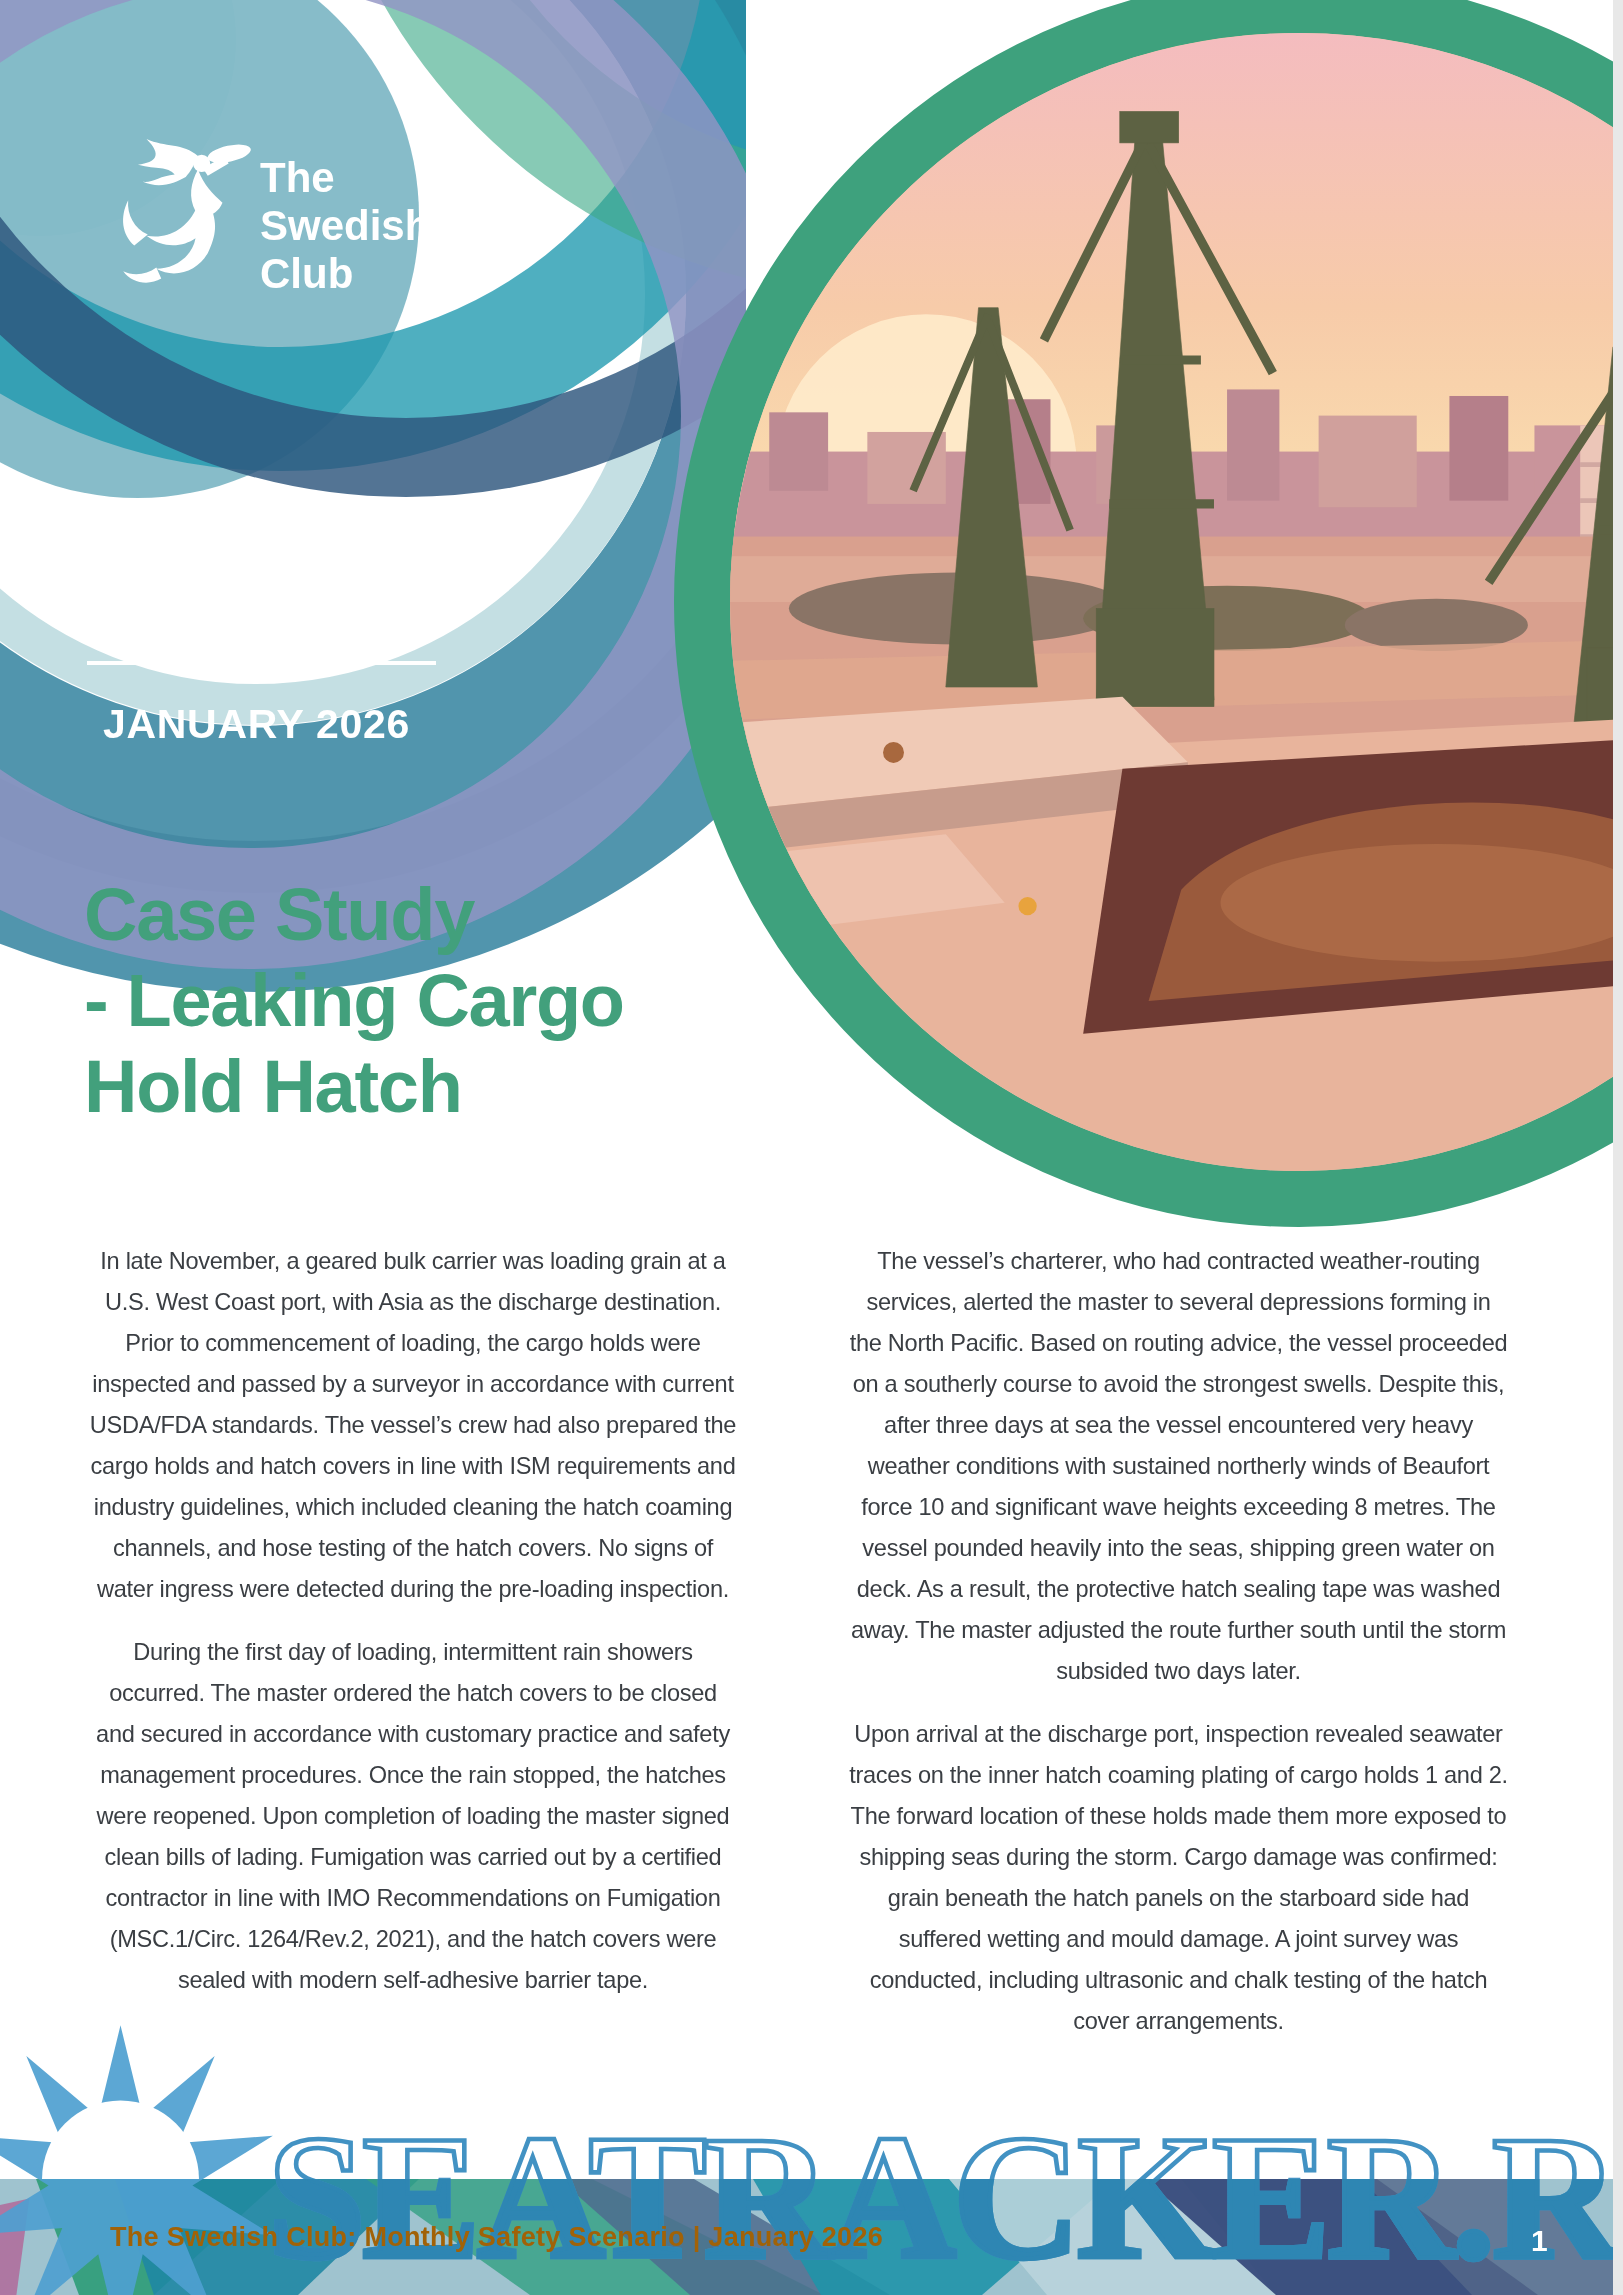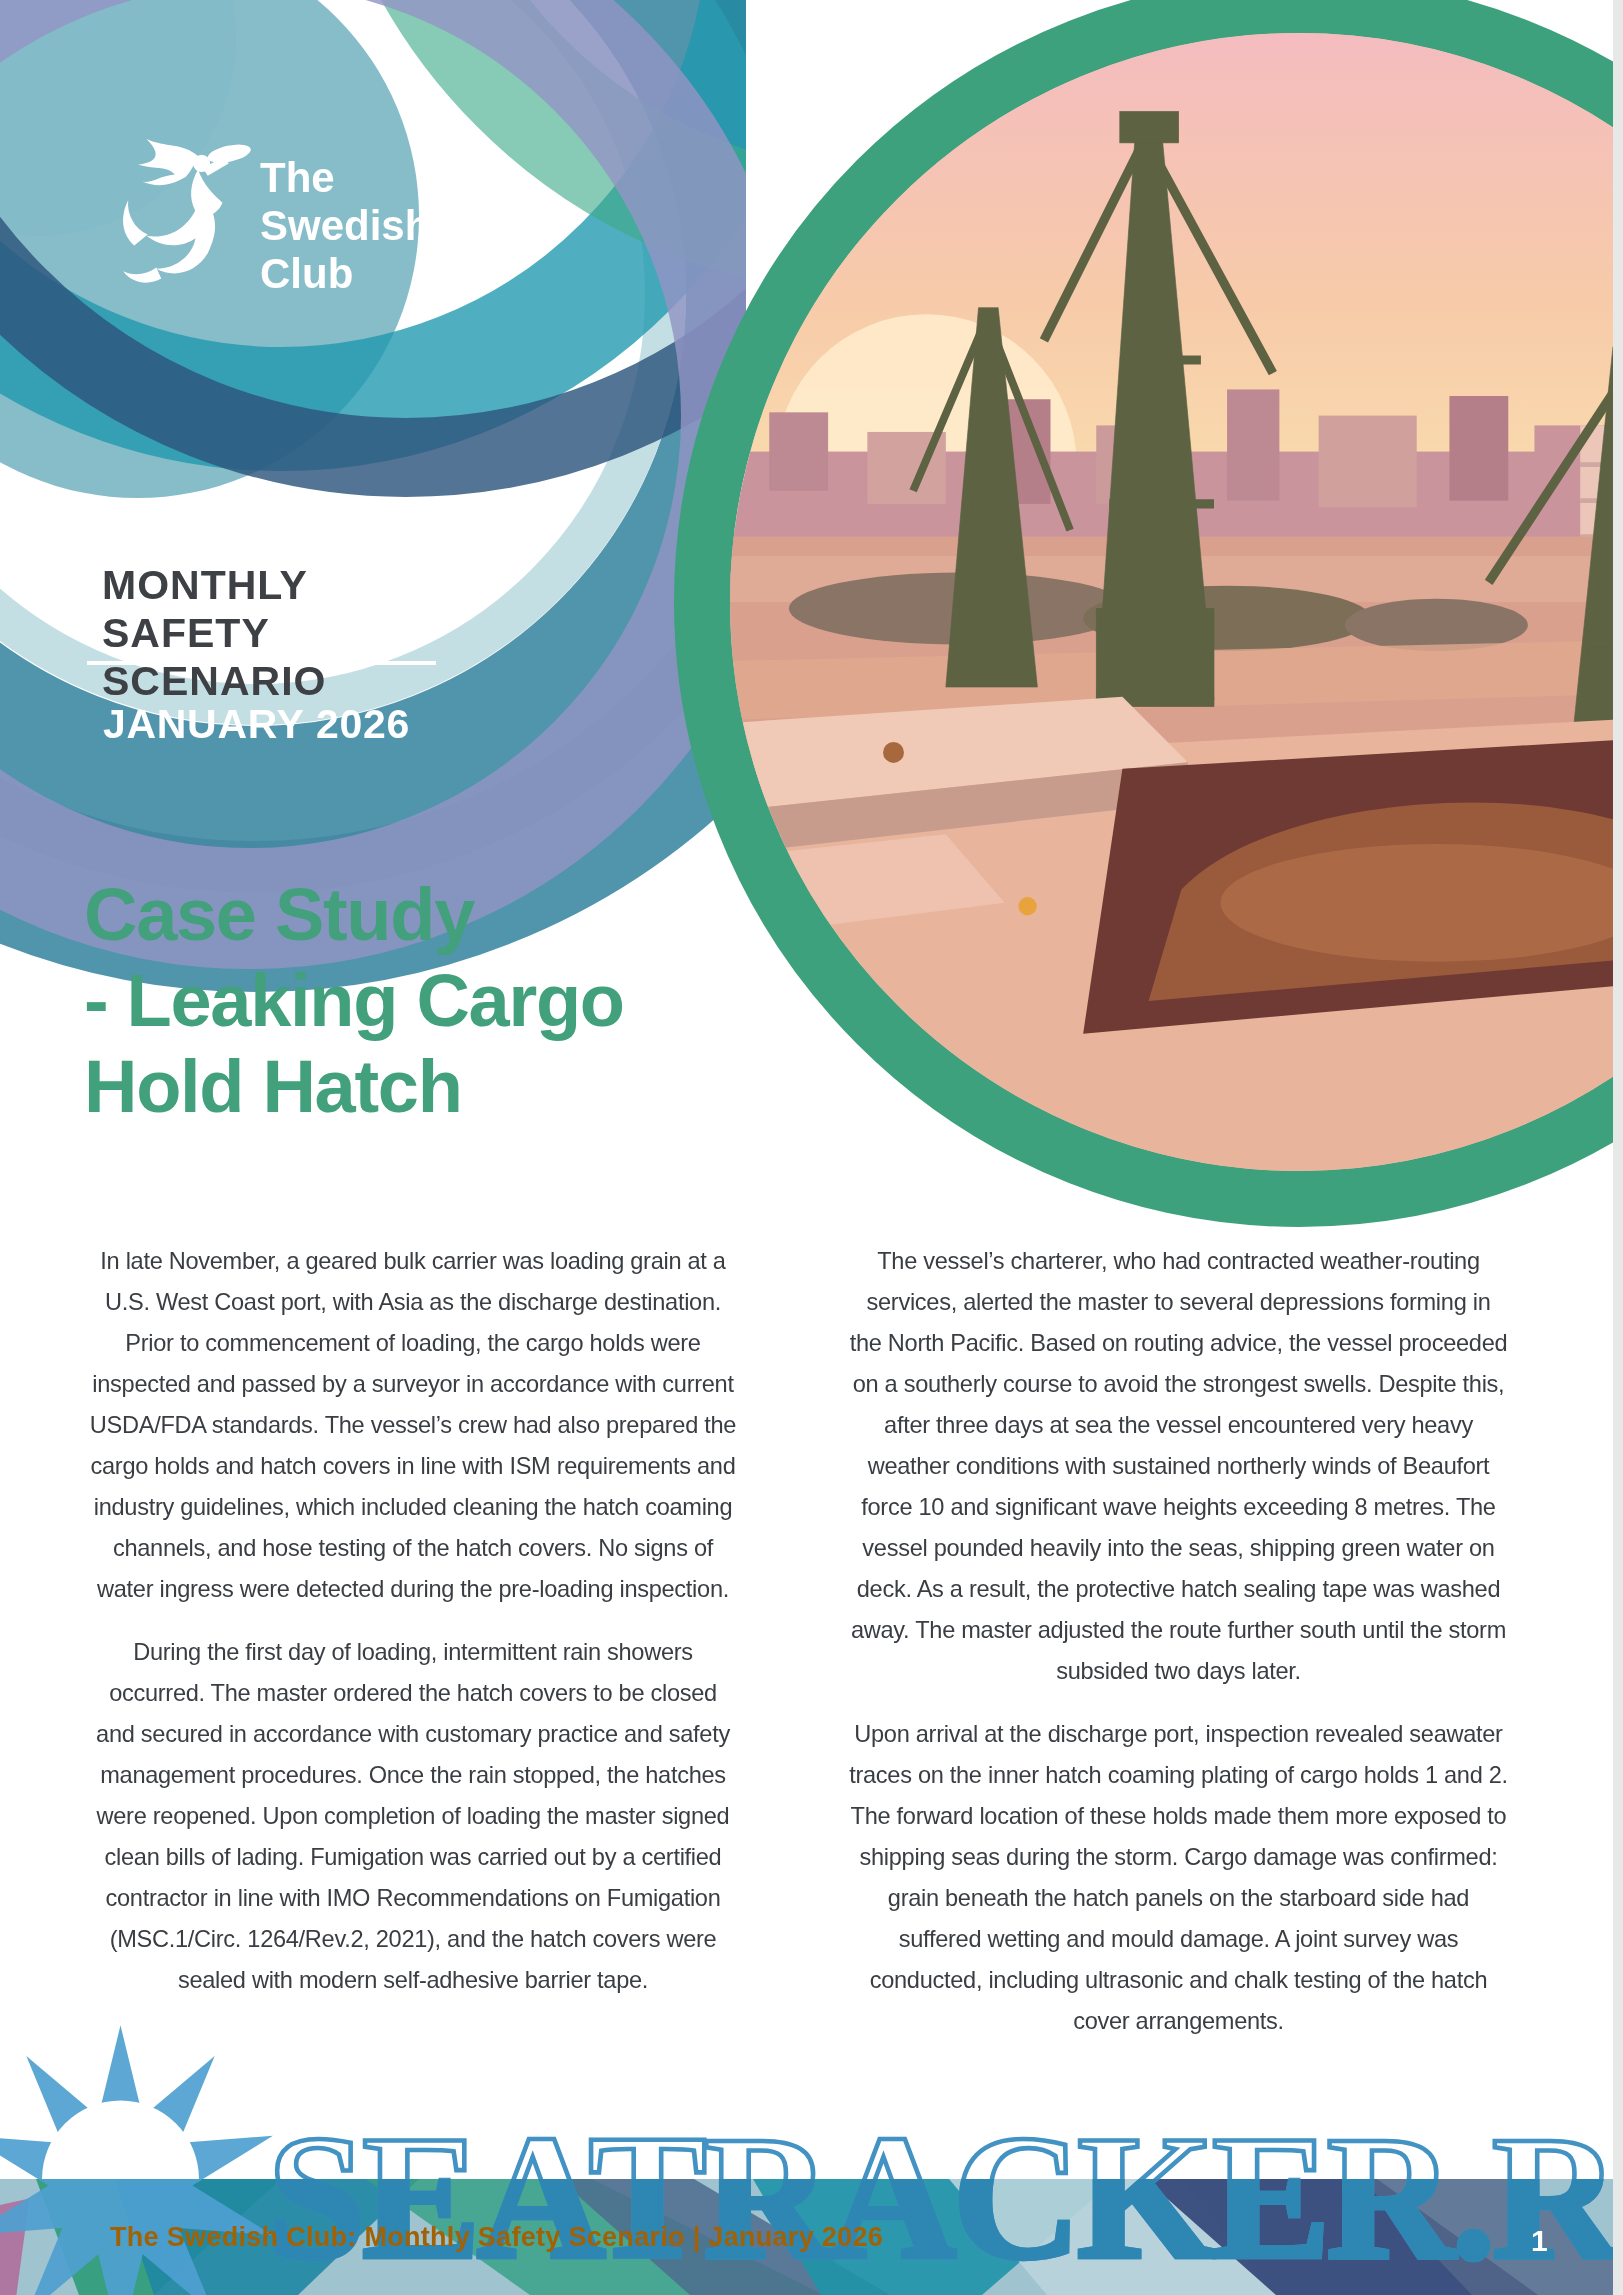--- a/index.html
+++ b/index.html
@@ -173,25 +173,20 @@
         <path d="M74,226 C58,238 36,240 20,232 C34,252 62,256 82,244 Z"></path>
       </g>
     </svg>
     <div class="logo-text">
       <div>The</div>
       <div>Swedish</div>
       <div>Club</div>
     </div>
   </div>
 
-  <div class="kicker">
-    <div>MONTHLY</div>
-    <div>SAFETY</div>
-    <div>SCENARIO</div>
-  </div>
   <div class="rule"></div>
   <div class="date">JANUARY 2026</div>
 
   <div class="title">
     <div>Case Study</div>
     <div>- Leaking Cargo</div>
     <div>Hold Hatch</div>
   </div>
 
   <div class="col col-left">

